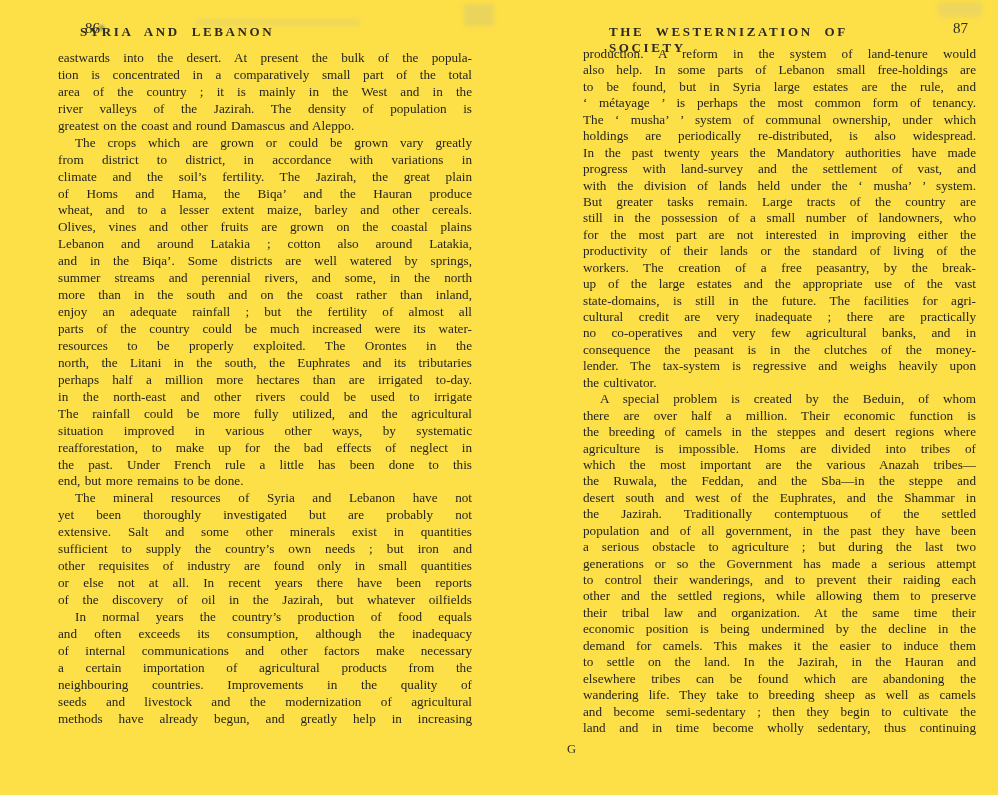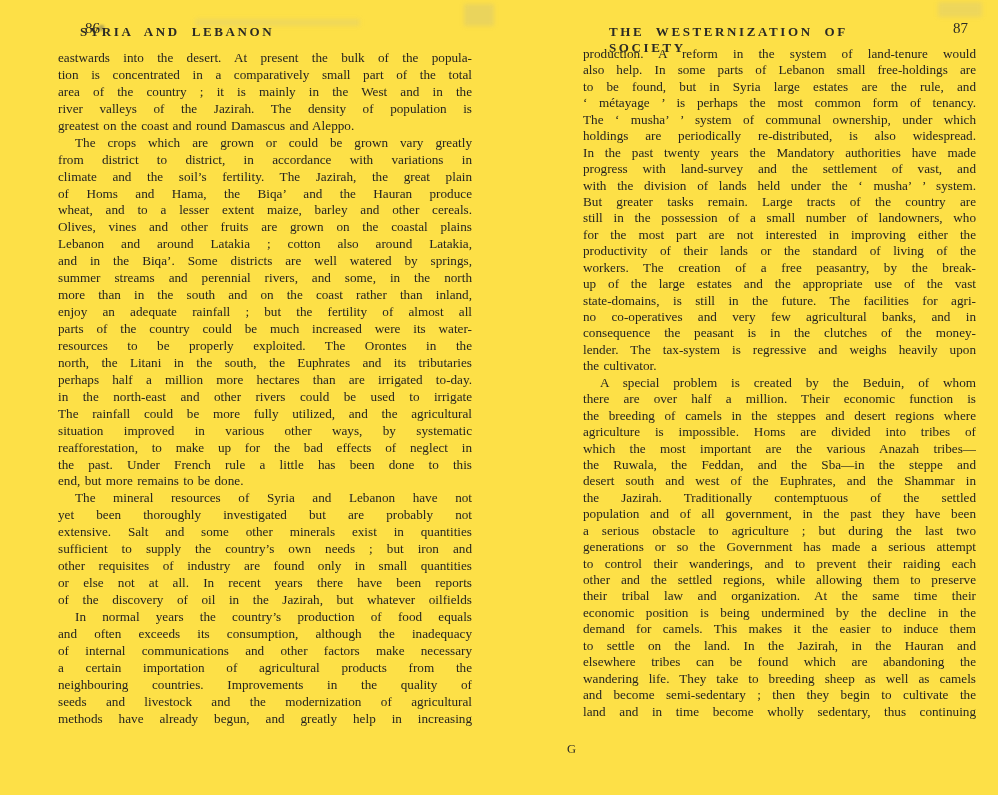--- a/index.html
+++ b/index.html
@@ -141,20 +141,21 @@
           <div class="line">In the past twenty years the Mandatory authorities have made</div>
           <div class="line">progress with land-survey and the settlement of vast, and</div>
           <div class="line">with the division of lands held under the ‘ musha’ ’ system.</div>
           <div class="line">But greater tasks remain. Large tracts of the country are</div>
           <div class="line">still in the possession of a small number of landowners, who</div>
           <div class="line">for the most part are not interested in improving either the</div>
           <div class="line">productivity of their lands or the standard of living of the</div>
           <div class="line">workers. The creation of a free peasantry, by the break-</div>
           <div class="line">up of the large estates and the appropriate use of the vast</div>
           <div class="line">state-domains, is still in the future. The facilities for agri-</div>
+          <div class="line">cultural credit are very inadequate ; there are practically</div>
           <div class="line">no co-operatives and very few agricultural banks, and in</div>
           <div class="line">consequence the peasant is in the clutches of the money-</div>
           <div class="line">lender. The tax-system is regressive and weighs heavily upon</div>
           <div class="line final">the cultivator.</div>
         </div>
         <div class="paragraph">
           <div class="line indent">A special problem is created by the Beduin, of whom</div>
           <div class="line">there are over half a million. Their economic function is</div>
           <div class="line">the breeding of camels in the steppes and desert regions where</div>
           <div class="line">agriculture is impossible. Homs are divided into tribes of</div>

